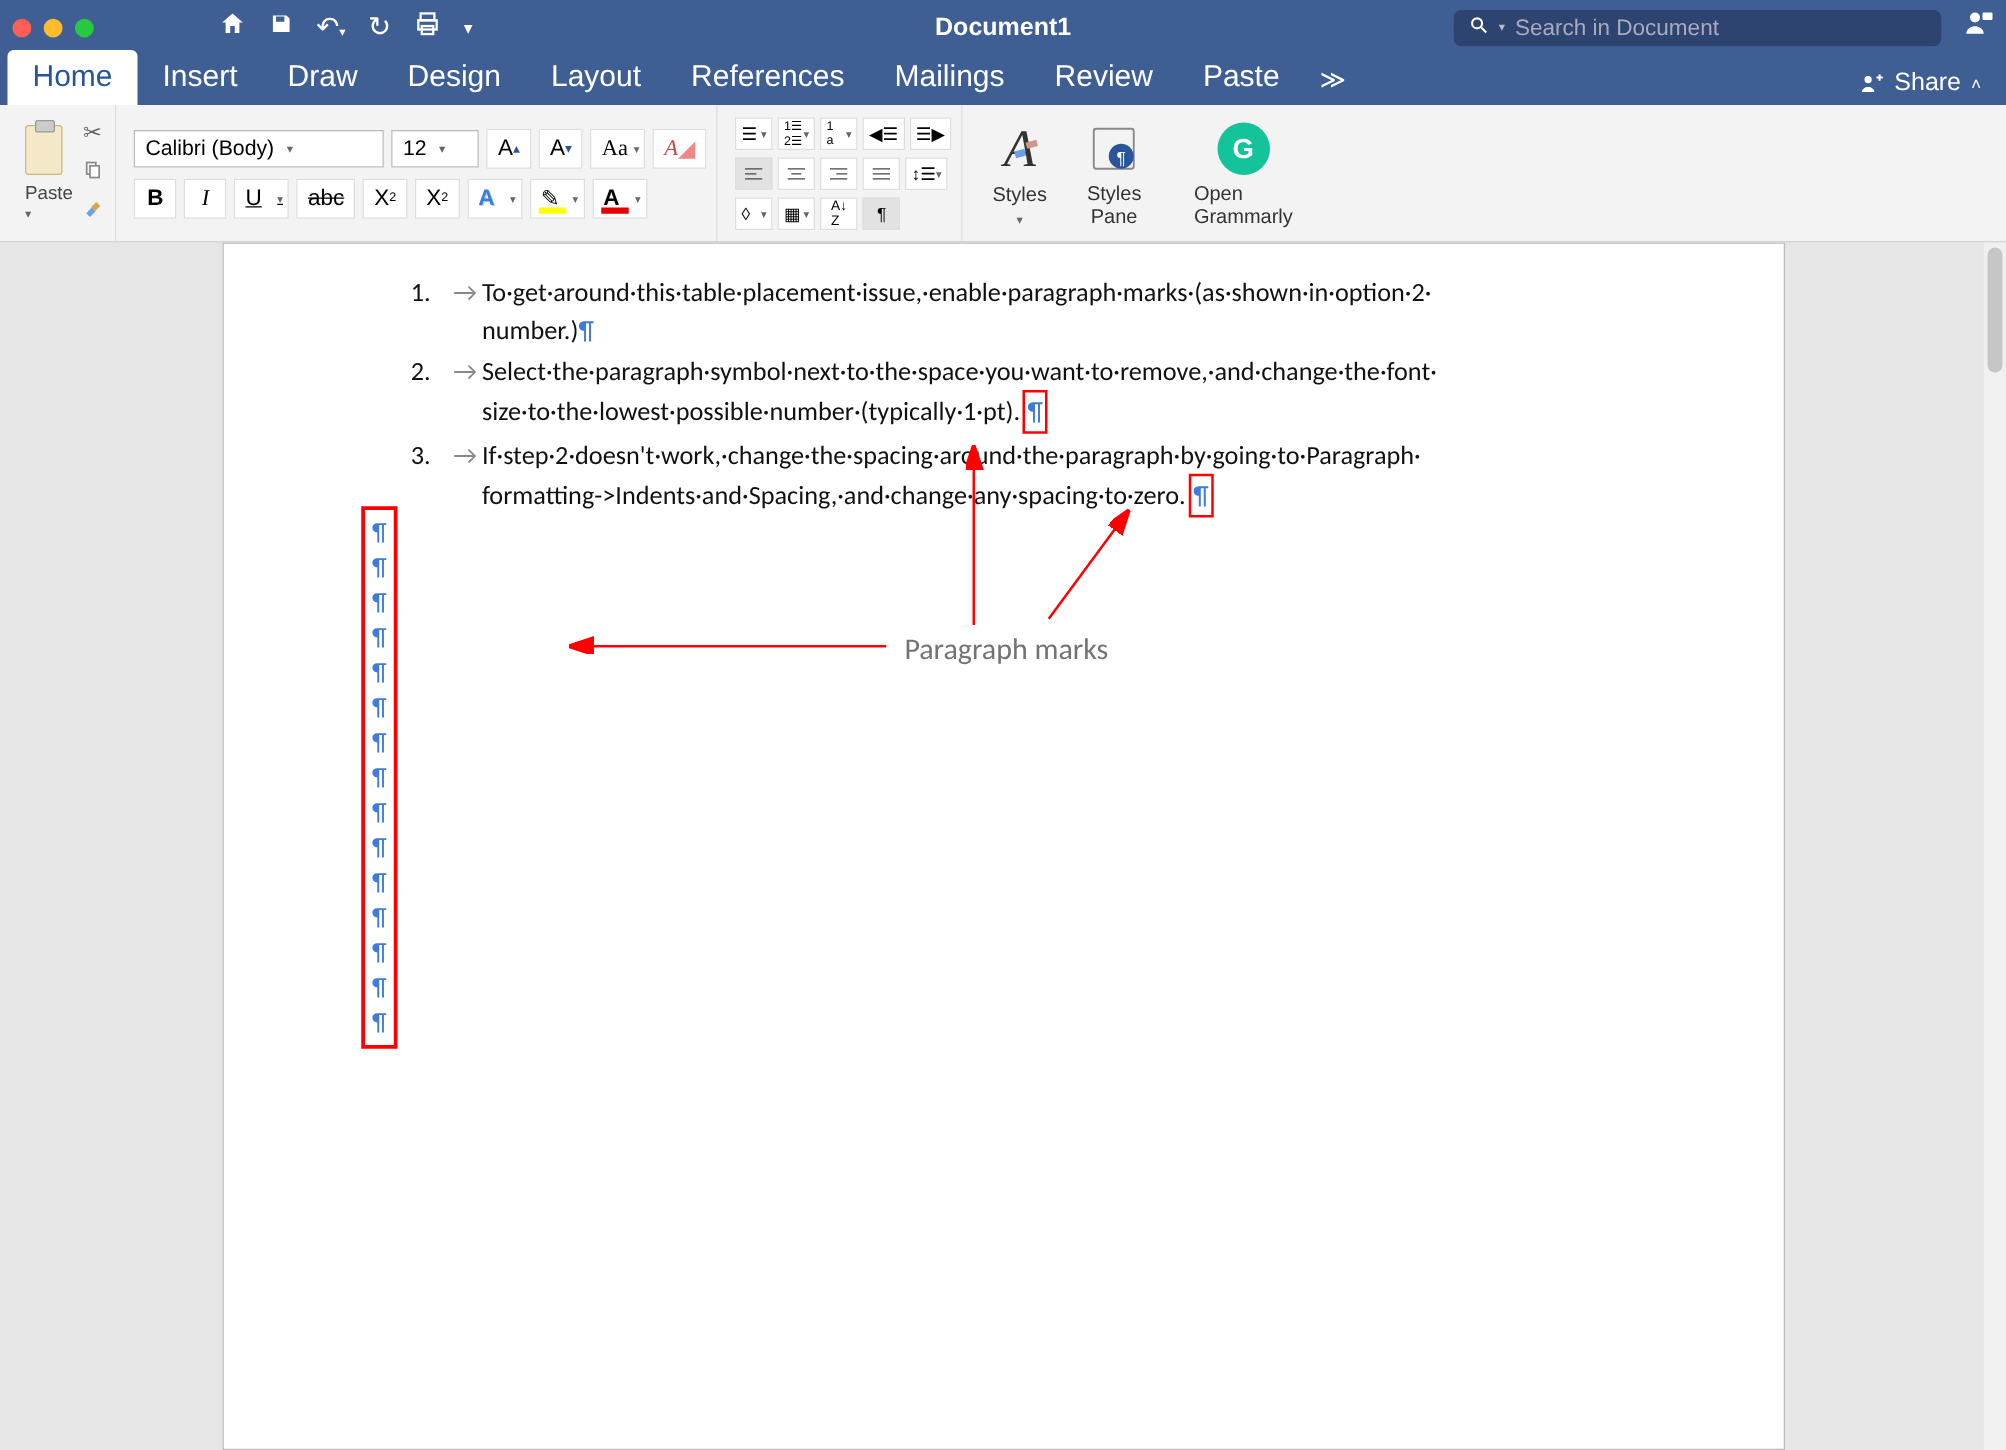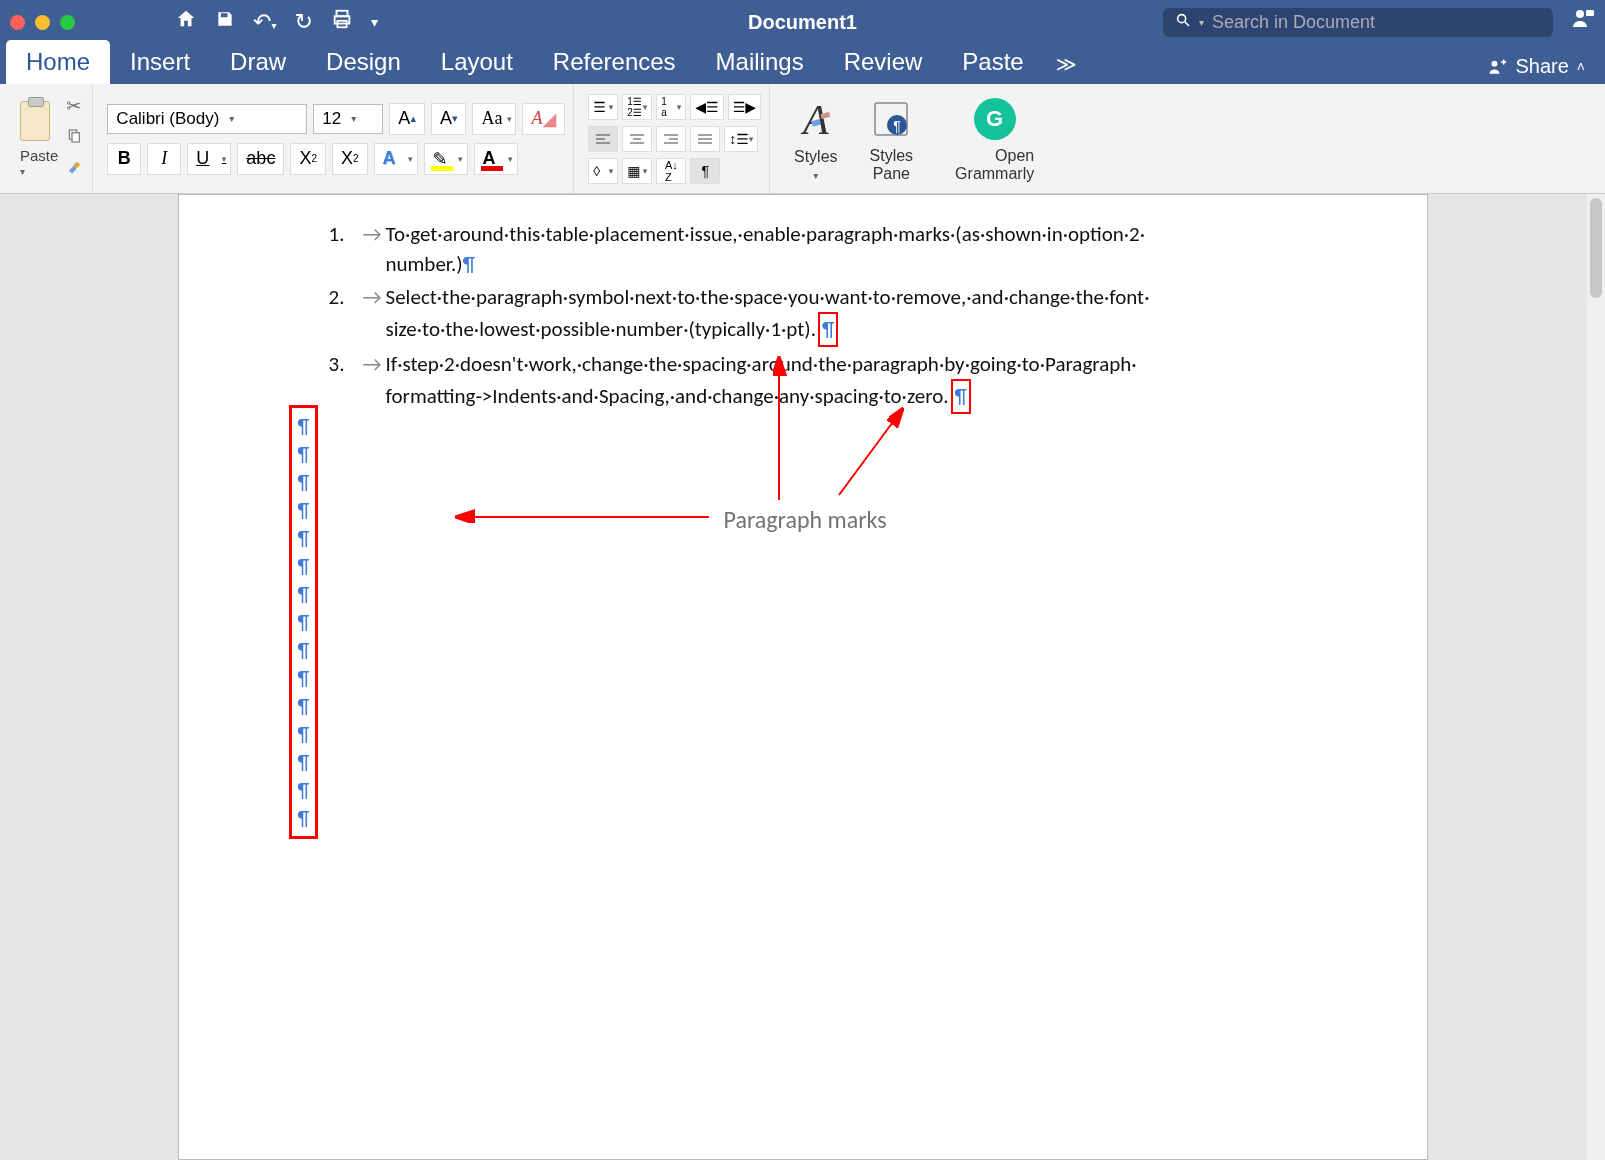--- a/index.html
+++ b/index.html
@@ -326,21 +326,21 @@
       <span style="white-space:pre-line;text-align:center;line-height:1.1">Styles
 Pane</span>
     </div>
   </div>
 
   <div class="ribbon-group noborder">
     <div class="large-btn">
       <div class="large-btn-icon">
           <div class="grammarly-circ">G</div>
         </div>
-      <span style="white-space:pre-line;text-align:right;line-height:1.1">Open
+      <span style="white-space:pre-line;text-align:left;line-height:1.1">Open
 Grammarly</span>
     </div>
   </div>
 </div>
 
 <div class="doc-view">
   <div class="page">
 
     <ol class="doc-ol" style="margin-left:70px">
       <li class="doc-li">

